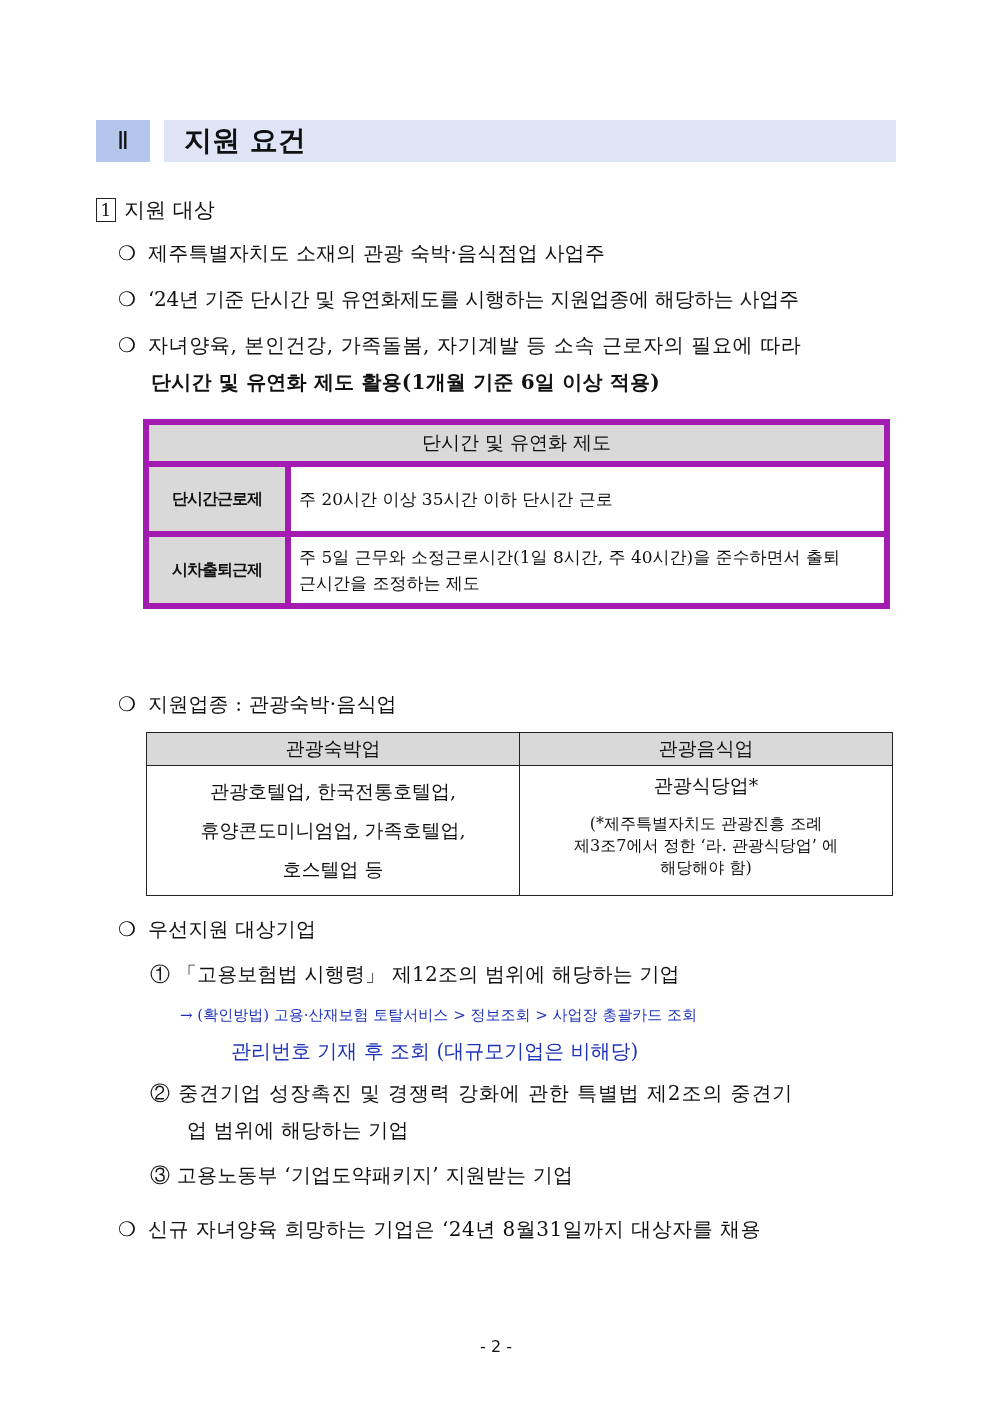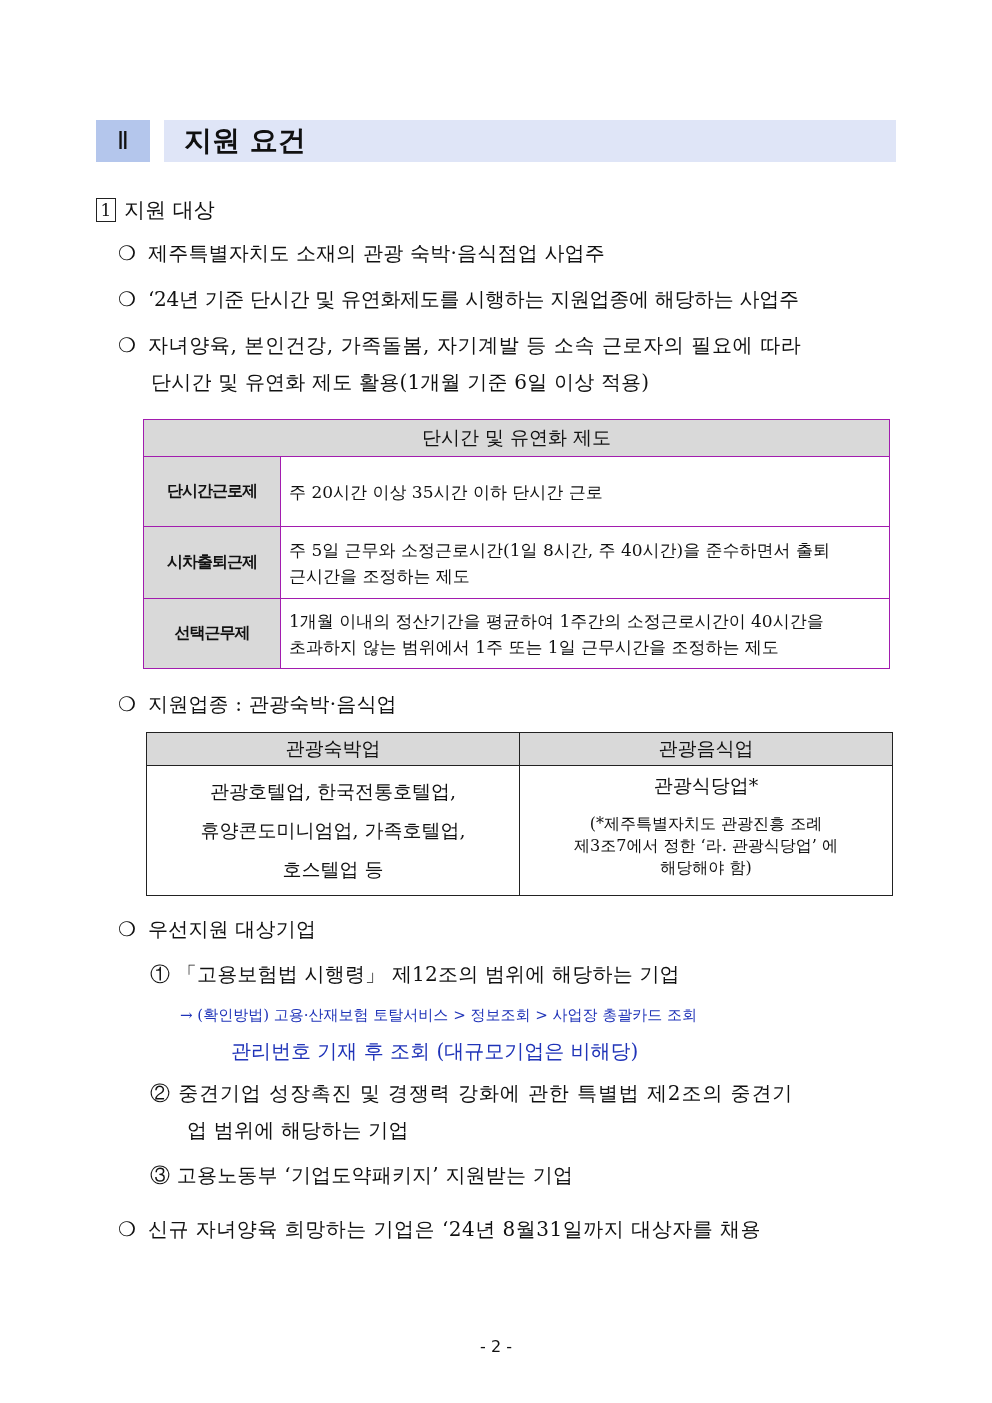--- a/index.html
+++ b/index.html
@@ -6,21 +6,21 @@
   body { width: 992px; height: 1403px; position: relative; font-family: "DejaVu Serif", "Liberation Serif", serif; color: #111; overflow: hidden; }
   .abs { position: absolute; }
   .sec-num { left: 96px; top: 120px; width: 54px; height: 42px; background: #b4c6ec; font-family: "DejaVu Sans", "Liberation Sans", sans-serif; font-size: 24px; display: flex; align-items: center; justify-content: center; color: #111; }
   .sec-title { left: 164px; top: 120px; width: 732px; height: 42px; background: #dfe5f7; font-family: "DejaVu Sans", "Liberation Sans", sans-serif; font-weight: bold; font-size: 28px; display: flex; align-items: center; padding-left: 20px; box-sizing: border-box; }
   .sub-head { left: 96px; top: 196px; font-size: 21px; display: flex; align-items: center; gap: 8px; }
   .boxnum { display: inline-block; width: 18px; height: 22px; border: 1px solid #222; font-size: 17px; line-height: 22px; text-align: center; }
   .bullet-line { font-size: 20px; white-space: nowrap; letter-spacing: 0.2px; }
   .circ { display: inline-block; width: 30px; }
   table { border-collapse: collapse; position: absolute; }
   .t1 { left: 143px; top: 419px; width: 747px; }
-  .t1 td, .t1 th { border: 1px solid #a21caf; }
+  .t1 td, .t1 th { border: 6px solid #a21caf; }
   .t1 .hdr { background: #d9d9d9; height: 34px; text-align: center; font-size: 19px; font-weight: normal; }
   .t1 .lbl { background: #d9d9d9; width: 134px; text-align: center; font-family: "DejaVu Sans", "Liberation Sans", sans-serif; font-weight: bold; font-size: 16px; letter-spacing: -1px; }
   .t1 .val { font-size: 17px; padding: 5px 8px; line-height: 26px; vertical-align: middle; }
   .t2 { left: 146px; top: 732px; width: 747px; }
   .t2 td, .t2 th { border: 1px solid #222; }
   .t2 th { background: #d9d9d9; height: 30px; font-size: 19px; font-weight: normal; text-align: center; }
   .t2 td { text-align: center; vertical-align: top; }
   .blue { color: #1f33b8; }
   .pagenum { left: 0; width: 992px; top: 1337px; text-align: center; font-family: "DejaVu Sans", "Liberation Sans", sans-serif; font-size: 16px; }
 </style>
@@ -37,45 +37,38 @@
 
 <div class="abs bullet-line" style="left:118px; top:240px;">
   <span class="circ">❍</span><span>제주특별자치도 소재의 관광 숙박·음식점업 사업주</span>
 </div>
 <div class="abs bullet-line" style="left:118px; top:286px; letter-spacing:-0.3px;">
   <span class="circ">❍</span><span>‘24년 기준 단시간 및 유연화제도를 시행하는 지원업종에 해당하는 사업주</span>
 </div>
 <div class="abs bullet-line" style="left:118px; top:332px; letter-spacing:0.6px;">
   <span class="circ">❍</span><span>자녀양육, 본인건강, 가족돌봄, 자기계발 등 소속 근로자의 필요에 따라</span>
 </div>
-<div class="abs bullet-line" style="left:151px; top:369px;">단시간 및 유연화 제도 활용(1개월 기준 6일 이상 적용)</div>
+<div class="abs bullet-line" style="left:151px; top:369px;font-weight:bold;">단시간 및 유연화 제도 활용(1개월 기준 6일 이상 적용)</div>
 
 <table class="t1">
   <tbody>
       <tr>
         <th class="hdr" colspan="2">단시간 및 유연화 제도</th>
       </tr>
   <tr style="height:70px;">
     <td class="lbl">단시간근로제</td>
     <td class="val">
           <div>주 20시간 이상 35시간 이하 단시간 근로</div>
         </td>
   </tr>
   <tr style="height:72px;">
     <td class="lbl">시차출퇴근제</td>
     <td class="val">
       <div>주 5일 근무와 소정근로시간(1일 8시간, 주 40시간)을 준수하면서 출퇴</div>
       <div>근시간을 조정하는 제도</div>
-    </td>
-  </tr>
-  <tr style="height:70px;">
-    <td class="lbl">선택근무제</td>
-    <td class="val">
-      <div>1개월 이내의 정산기간을 평균하여 1주간의 소정근로시간이 40시간을</div>
-      <div>초과하지 않는 범위에서 1주 또는 1일 근무시간을 조정하는 제도</div>
     </td>
   </tr>
 </tbody>
   </table>
 
 <div class="abs bullet-line" style="left:118px; top:691px;">
   <span class="circ">❍</span><span>지원업종 : 관광숙박·음식업</span>
 </div>
 
 <table class="t2">

